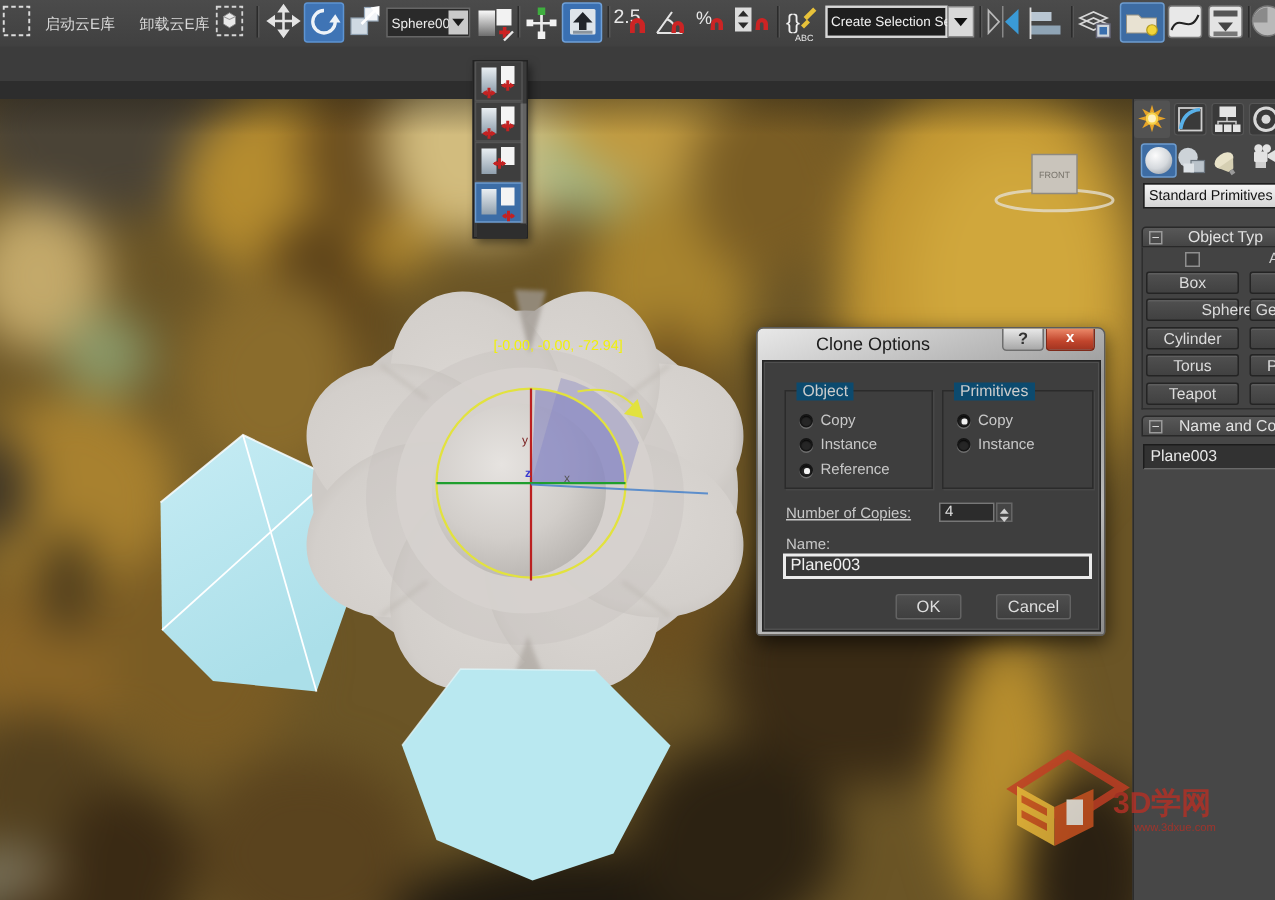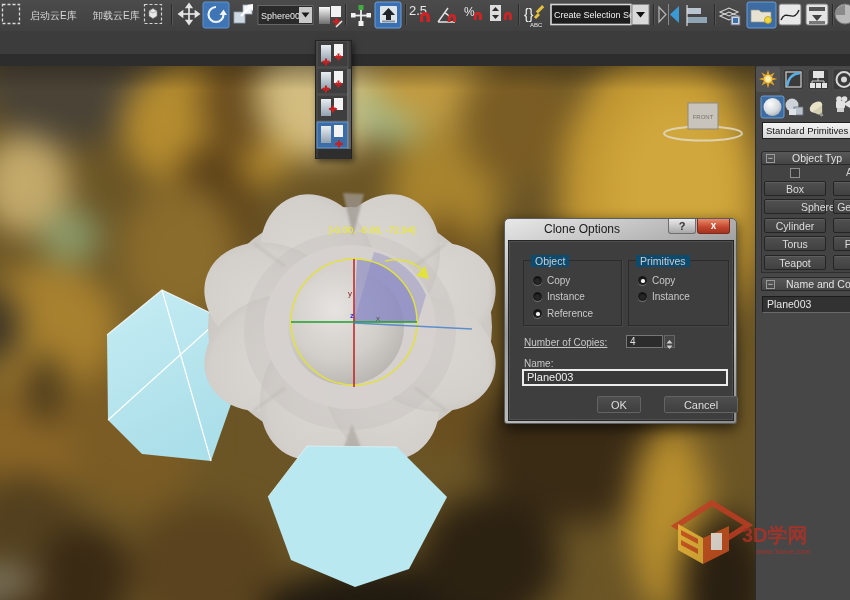--- a/index.html
+++ b/index.html
@@ -446,21 +446,21 @@
       <div style="position:absolute;left:117px;top:94px;width:37px;height:13px;background:#2c2c2c;border:1px solid #777;color:#e0e0e0;font-size:10px;line-height:11px;padding-left:3px;">4</div>
       <div style="position:absolute;left:155px;top:94px;width:11px;height:13px;background:#454545;border:1px solid #666;">
         <svg width="9" height="11" viewBox="0 0 9 11">
             <path d="M4.5,1 L7.5,4.5 L1.5,4.5 Z" fill="#d0d0d0"></path>
             <path d="M4.5,10 L7.5,6.5 L1.5,6.5 Z" fill="#d0d0d0"></path>
           </svg>
       </div>
       <div class="dlbl" style="left:15px; top:117px;">Name:</div>
       <div style="position:absolute;left:13px;top:128px;width:206px;height:17px;background:#383838;border:2px solid #ececec;color:#f0f0f0;font-size:11px;line-height:13px;padding-left:3px;">Plane003</div>
       <div class="dbtn" style="left:88px; top:155px; width:44px; height:17px; line-height:16px;">OK</div>
-      <div class="dbtn" style="left:155px;top:155px; width:74px; height:17px; line-height:16px;">Cancel</div>
+      <div class="dbtn" style="left:155px;top:155px; width:50px; height:17px; line-height:16px;">Cancel</div>
     </div>
   </div>
 
   <svg class="abs" style="left:660px; top:490px; z-index:60;" width="190" height="110" viewBox="0 0 190 110" id="wmsvg">
     <g opacity="0.82">
       <path d="M52,13 L88,35 L52,58 L16,36 Z" fill="none" stroke="#c23d24" stroke-width="5.5"></path>
       <polygon points="18,34 43,48 43,74 18,60" fill="#e8b73a"></polygon>
       <polygon points="43,48 69,36 69,61 43,74" fill="#cc5220"></polygon>
       <polygon points="21,40 38,49 38,54 21,45" fill="#cc5220"></polygon>
         <polygon points="21,50 38,59 38,64 21,55" fill="#cc5220"></polygon>

